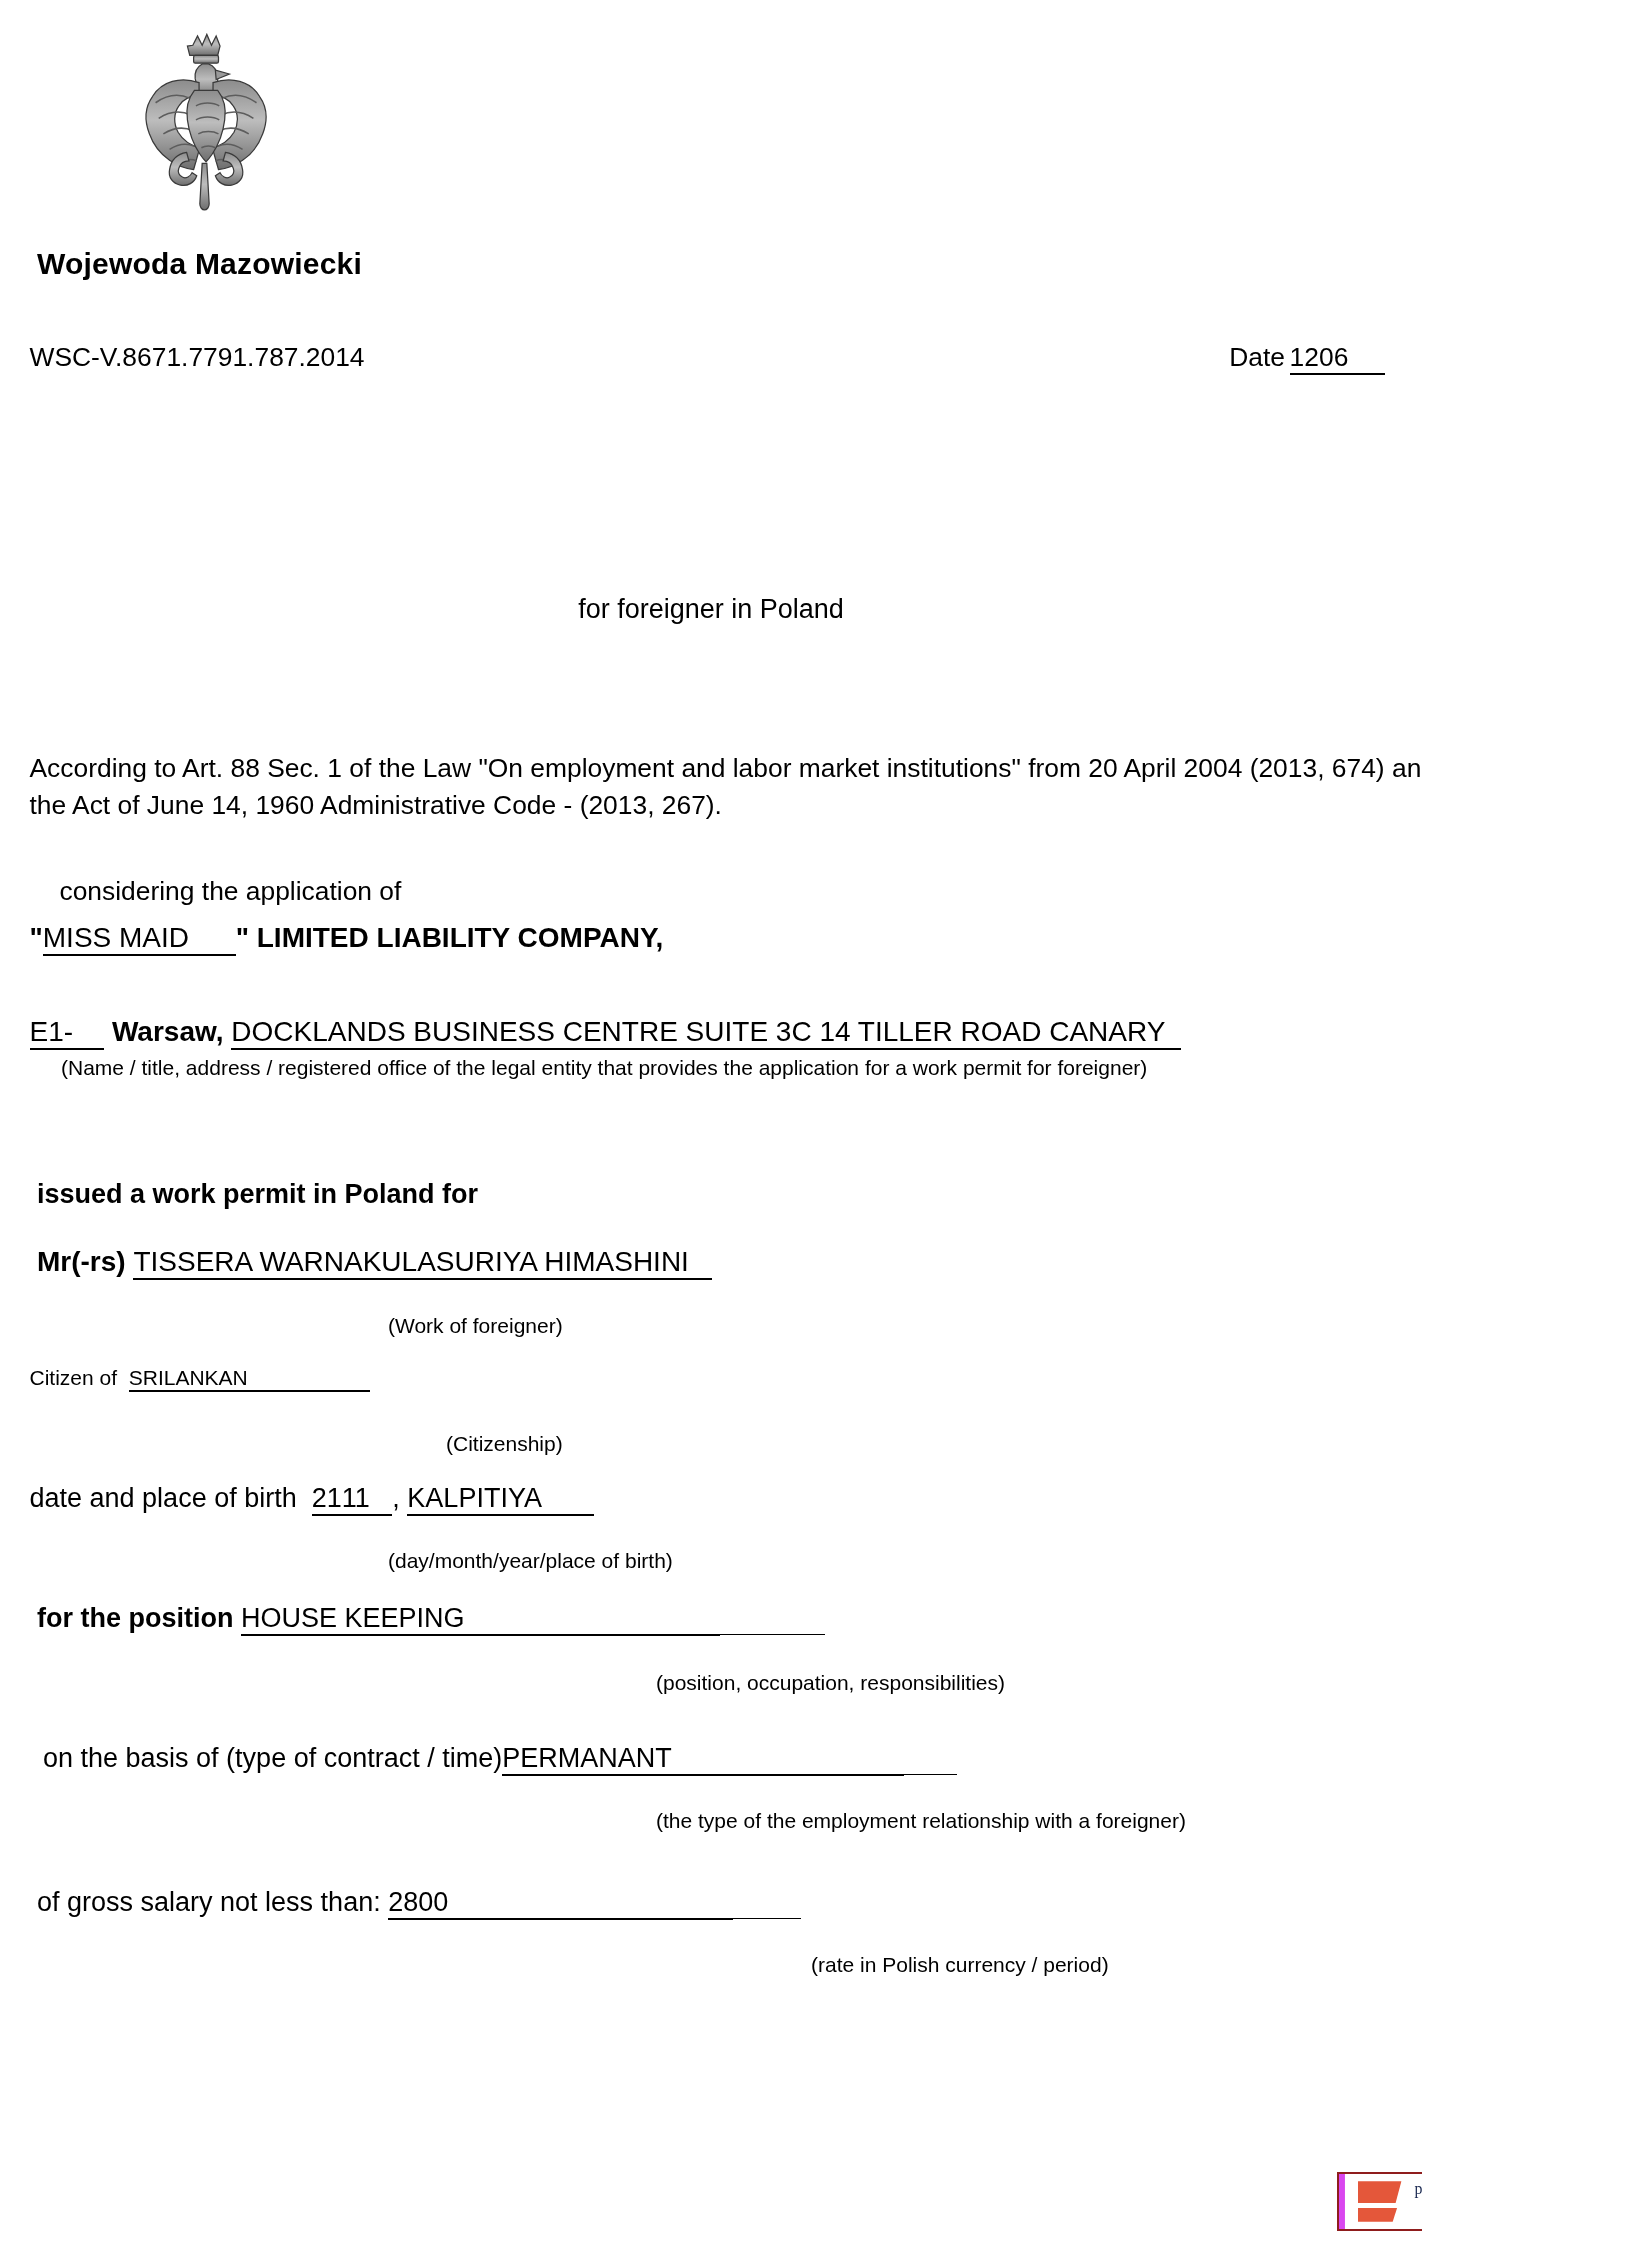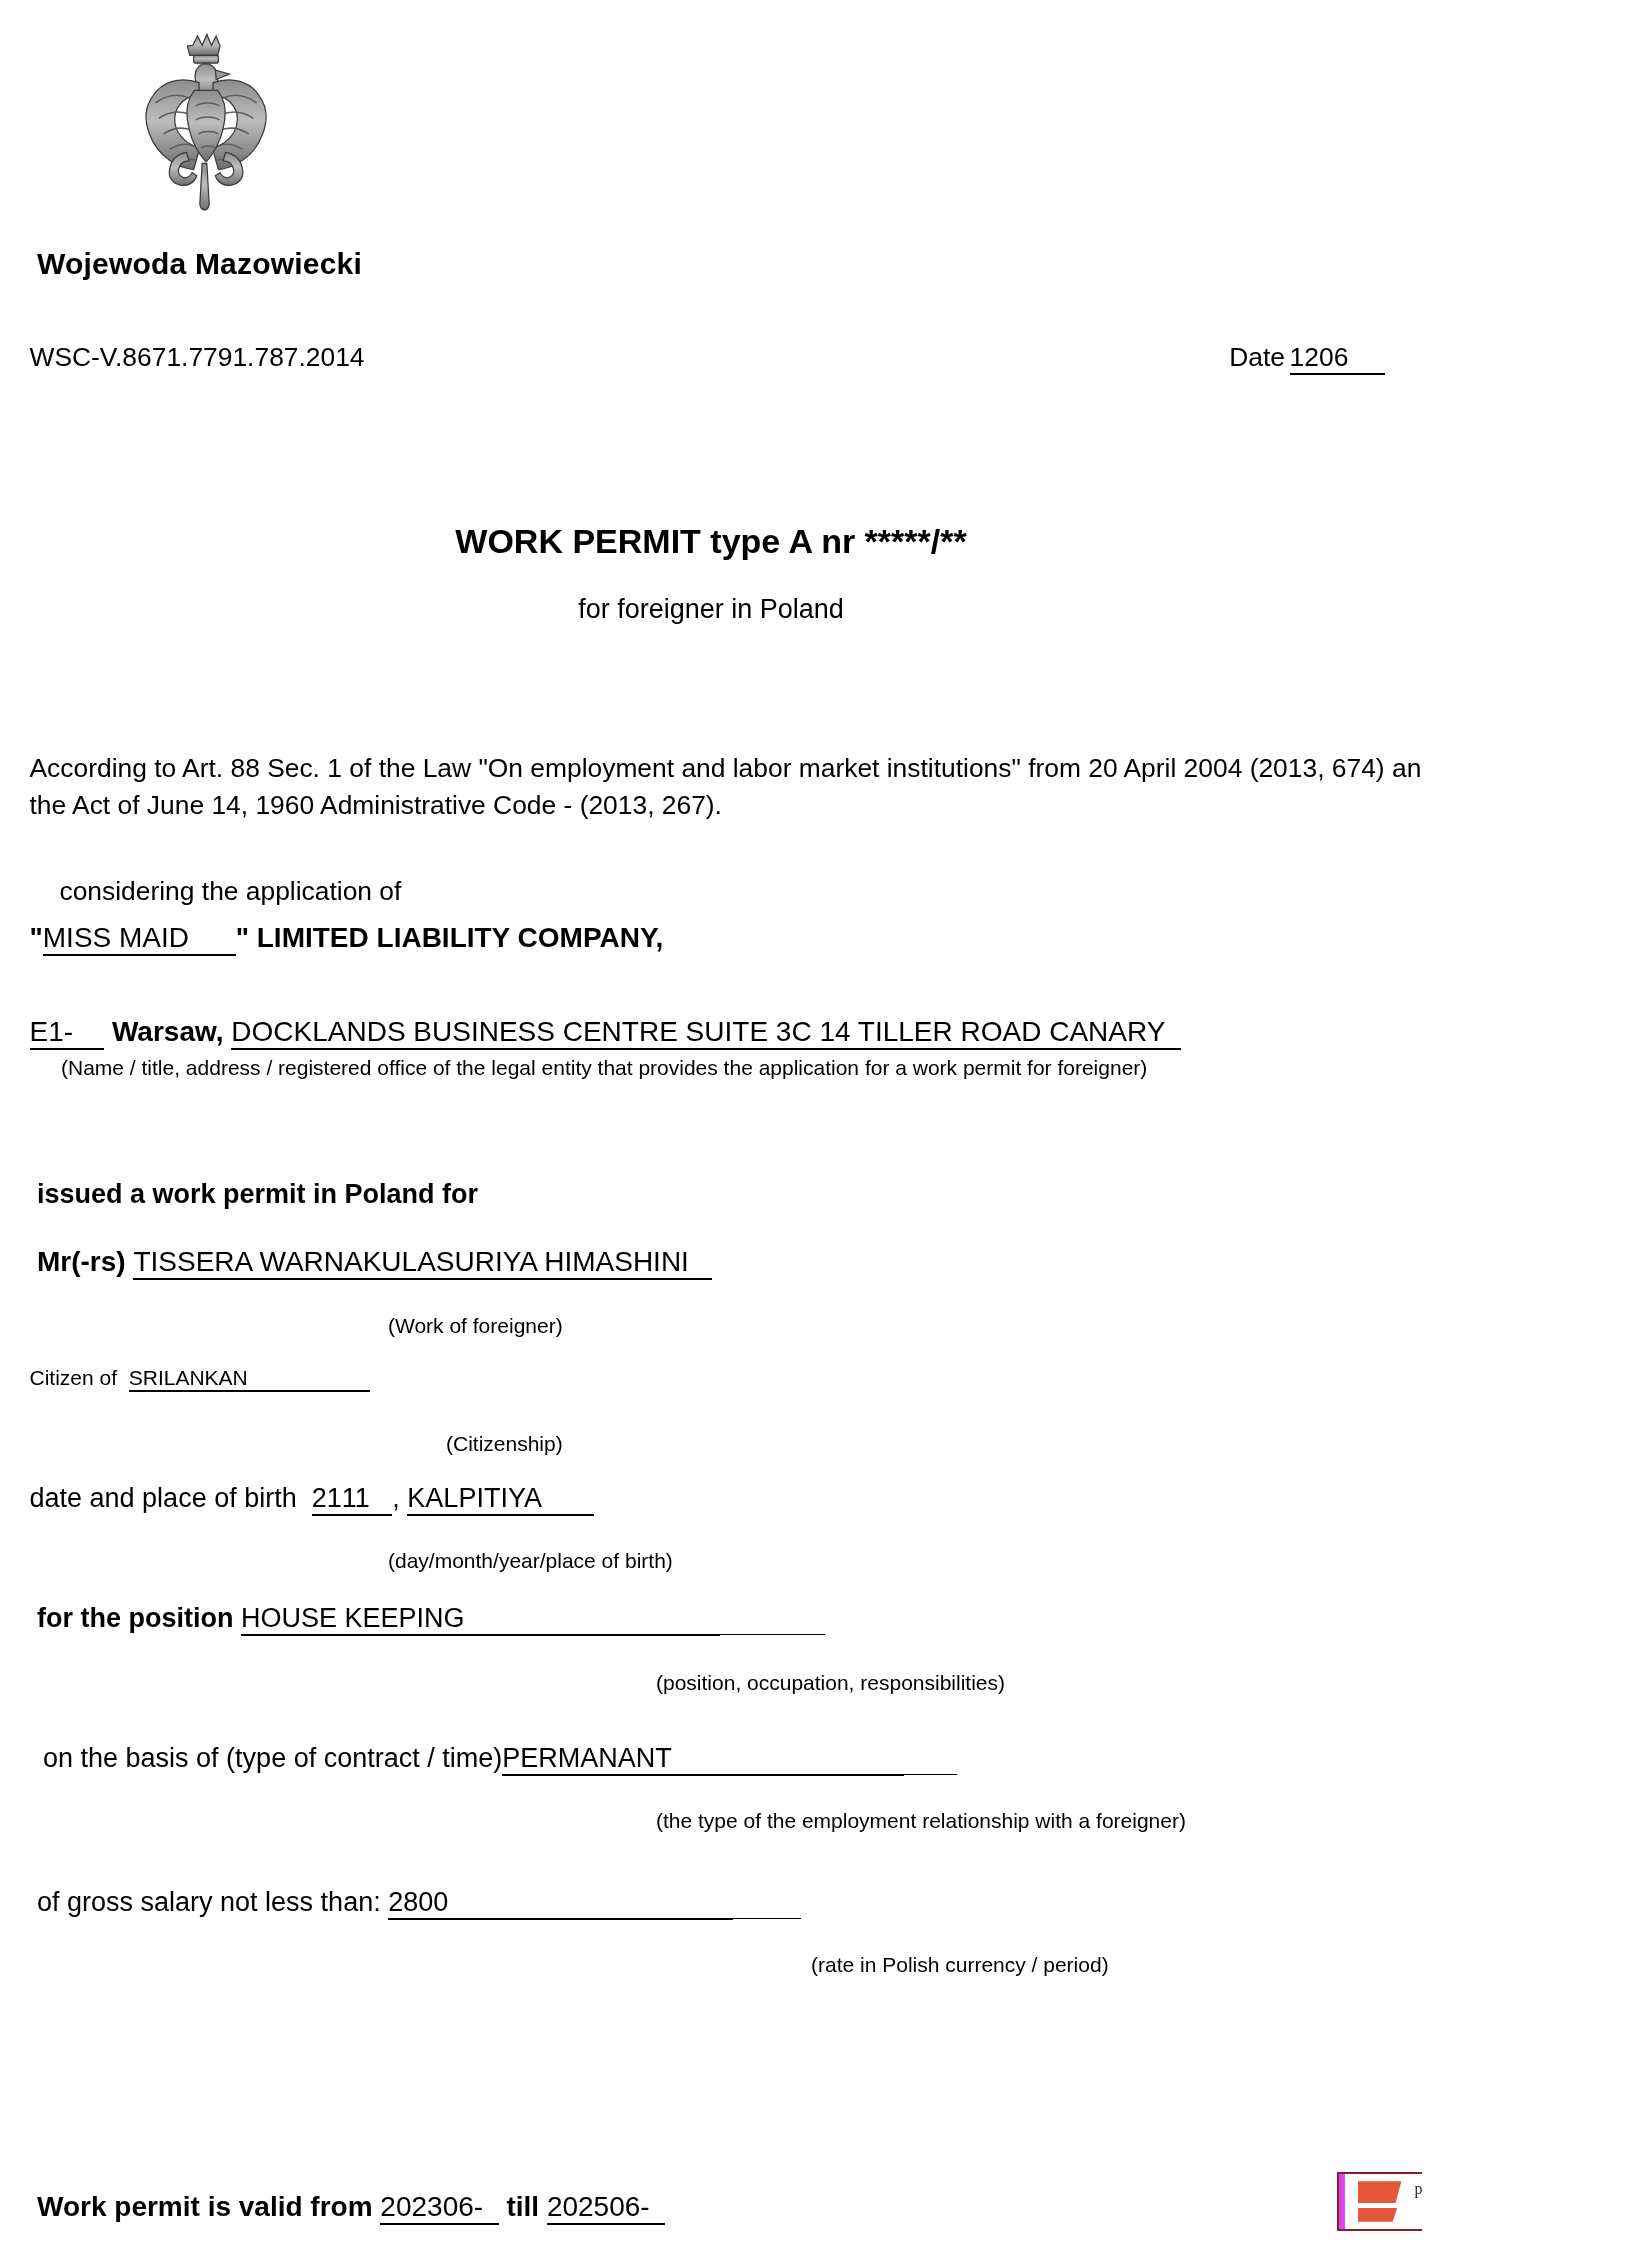--- a/index.html
+++ b/index.html
@@ -249,21 +249,20 @@
   </div>
 
   <div class="office-title">Wojewoda Mazowiecki</div>
 
   <div class="ref-no">WSC-V.8671.7791.787.2014</div>
 
   <div class="date-block">
     <span class="lbl">Date</span><span class="ul">12</span><span class="ul">06</span><span class="ul">&nbsp;&nbsp;&nbsp;&nbsp;&nbsp;</span>
   </div>
 
-  <div class="doc-title">WORK PERMIT type A nr *****/**</div>
   <div class="doc-subtitle">for foreigner in Poland</div>
 
   <div class="legal">According to Art. 88 Sec. 1 of the Law "On employment and labor market institutions" from 20 April 2004 (2013, 674) and Art. 104 of the Act of June 14, 1960 Administrative Code - (2013, 267).</div>
 
   <div class="considering">considering the application of</div>
 
   <div class="company-line">
     <span>"</span><span class="ul handwritten">MISS MAID</span><span class="ul handwritten">&nbsp;&nbsp;&nbsp;&nbsp;&nbsp;&nbsp;</span><span>"</span>&nbsp;<span>LIMITED LIABILITY COMPANY,</span>
   </div>
 
@@ -304,23 +303,20 @@
   </div>
 
   <div class="caption cap-contract">(the type of the employment relationship with a foreigner)</div>
 
   <div class="salary-line">
     <span>of gross salary not less than:</span>&nbsp;<span class="ul">2800</span><span class="ul">&nbsp;&nbsp;&nbsp;&nbsp;&nbsp;&nbsp;&nbsp;&nbsp;&nbsp;&nbsp;&nbsp;&nbsp;&nbsp;&nbsp;&nbsp;&nbsp;&nbsp;&nbsp;&nbsp;&nbsp;&nbsp;&nbsp;&nbsp;&nbsp;&nbsp;&nbsp;&nbsp;&nbsp;&nbsp;&nbsp;&nbsp;&nbsp;&nbsp;&nbsp;&nbsp;&nbsp;&nbsp;&nbsp;</span><span class="ul-thin">&nbsp;&nbsp;&nbsp;&nbsp;&nbsp;&nbsp;&nbsp;&nbsp;&nbsp;</span>
   </div>
 
   <div class="caption cap-salary">(rate in Polish currency / period)</div>
 
-  <div class="validity-line">
-    <span>Work permit is valid from</span>&nbsp;<span class="ul handwritten">202306-</span><span class="ul handwritten">&nbsp;&nbsp;</span>&nbsp;<span>till</span>&nbsp;<span class="ul handwritten">202506-</span><span class="ul handwritten">&nbsp;&nbsp;</span>
-  </div>
 
   <div class="logo">
     <svg viewBox="0 0 300 76" xmlns="http://www.w3.org/2000/svg">
       <rect x="0" y="0" width="300" height="76" fill="#ffffff"></rect>
       <polygon points="18,10 78,10 70,40 18,40" fill="#e4573a"></polygon>
       <polygon points="18,47 72,47 66,66 18,66" fill="#e4573a"></polygon>
       <polygon points="235,10 290,10 290,40 228,40" fill="#e4573a"></polygon>
       <polygon points="240,47 290,47 290,66 234,66" fill="#e4573a"></polygon>
       <text x="96" y="28" font-family="'Liberation Serif', serif" font-size="22" fill="#1b2a52" letter-spacing="1.5">paulo</text>
       <text x="112" y="50" font-family="'Liberation Serif', serif" font-size="22" fill="#1b2a52" letter-spacing="1.5">travels.</text>

